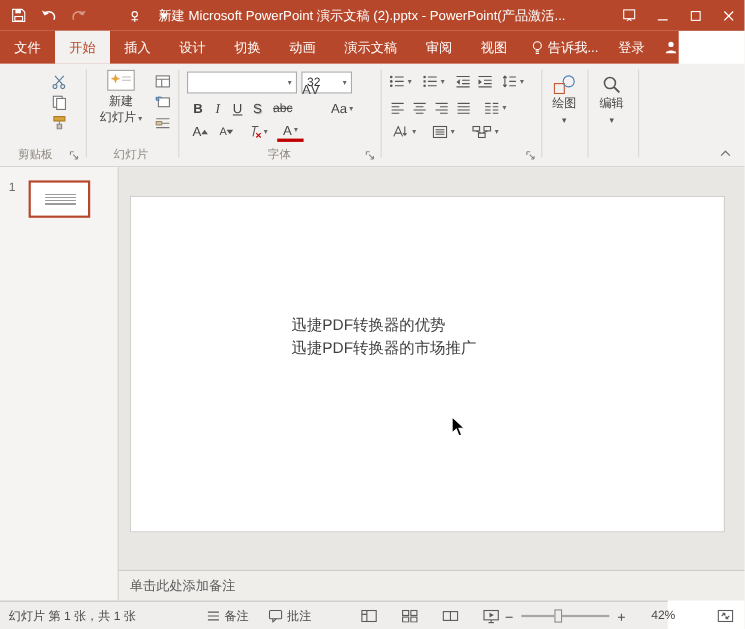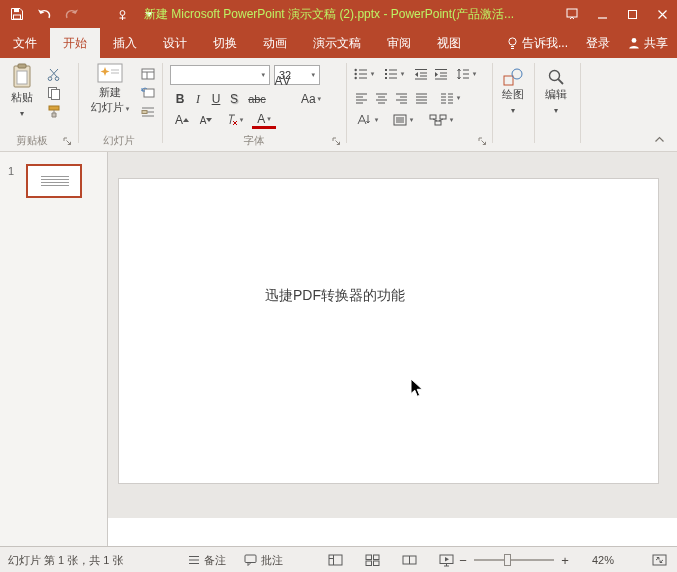--- a/index.html
+++ b/index.html
@@ -11,26 +11,26 @@
   body{width:677px;height:572px;overflow:hidden;background:#fff;
        font-family:"Liberation Sans","DejaVu Sans",sans-serif;font-size:12px;color:#333}
   .app{position:relative;width:677px;height:572px}
   svg{display:block}
 
   
   .titlebar{position:absolute;left:0;top:0;width:677px;height:28px;background:var(--red)}
   .qat{position:absolute;left:8px;top:0;height:28px;display:flex;align-items:center;gap:9px}
   .qbtn{width:18px;height:20px;display:flex;align-items:center;justify-content:center;cursor:default}
   .qbtn.dim{opacity:.45}
-  .title{position:absolute;left:144px;top:0;height:28px;line-height:28px;color:#bef264;font-size:12px;white-space:nowrap;max-width:400px;overflow:hidden}
+  .title{position:absolute;left:144px;top:0;height:28px;line-height:28px;color:#ffffff;font-size:12px;white-space:nowrap;max-width:400px;overflow:hidden}
   .winctl{position:absolute;right:0;top:0;height:28px;display:flex}
   .wbtn{width:30px;height:28px;display:flex;align-items:center;justify-content:center}
 
   
-  .tabrow{position:absolute;left:0;top:28px;width:677px;height:30px;background:var(--red);display:flex;align-items:flex-start;color:#fff}
+  .tabrow{position:absolute;left:0;top:28px;width:617px;height:30px;background:var(--red);display:flex;align-items:flex-start;color:#fff}
   .tab{padding:0 13px;line-height:30px;font-size:12px;white-space:nowrap}
   .tab.active{background:var(--ribbon);color:var(--red)}
   .tabspacer{flex:1}
   .trbtn{display:flex;align-items:center;gap:4px;padding:0 9px;height:30px;font-size:12px;white-space:nowrap}
 
   
   .ribbon{position:absolute;left:0;top:58px;width:677px;height:94px;background:var(--ribbon);border-bottom:1px solid #D5D1CC}
   .vsep{position:absolute;top:5px;height:80px;width:1px;background:#DBD7D2}
   .glabel{position:absolute;bottom:3px;font-size:10.5px;color:#8E8881;text-align:center}
   .bigbtn{position:absolute;display:flex;flex-direction:column;align-items:center;justify-content:flex-start;font-size:11px;color:#444;gap:2px;cursor:default}
@@ -59,21 +59,21 @@
   .minilines{position:absolute;left:13px;top:10px;width:28px;height:11px;
              background:repeating-linear-gradient(to bottom,#9A9A9A 0 1px,transparent 1px 3px)}
   .editor{position:absolute;left:108px;top:152px;width:569px;height:366px;background:#E9E7E4}
   .slide{position:absolute;left:10px;top:26px;width:541px;height:306px;background:#fff;border:1px solid #CFCCC9}
   .slidetext{position:absolute;left:146px;top:106px;font-size:14px;line-height:20.5px;color:#3F3F3F;cursor:text}
   .cursor{position:absolute;left:302px;top:226px;pointer-events:none}
 
   .notesbar{position:absolute;left:108px;top:518px;width:569px;height:28px;background:#F0EEEB;border-top:1px solid #CCC9C6;display:flex;align-items:center;padding-left:10px;color:#5A5A5A;font-size:12px}
 
   
-  .statusbar{position:absolute;left:0;top:546px;width:677px;height:26px;background:#F0EEEC;border-top:1px solid #C6C2BE;font-size:11px;color:#4E4A46}
+  .statusbar{position:absolute;left:0;top:546px;width:607px;height:26px;background:#F0EEEC;border-top:1px solid #C6C2BE;font-size:11px;color:#4E4A46}
   .sitem{position:absolute;top:0;height:26px;display:flex;align-items:center;gap:4px;white-space:nowrap}
   .ztrack{position:absolute;left:474px;top:12px;width:80px;height:2px;background:#A9A5A0}
   .zthumb{position:absolute;left:30px;top:-5px;width:7px;height:12px;background:#F0EEEC;border:1px solid #8E8A85}
 </style>
 </head>
 <body>
 
 <div class="app">
 
   <div class="titlebar">
@@ -164,31 +164,20 @@
             <circle cx="6" cy="3.4" r="2.4" fill="#fff"></circle>
             <path d="M1.2 11.5 c0-3.4 9.6-3.4 9.6 0 Z" fill="#fff"></path>
           </svg>
       </span>
       <span>共享</span>
     </span>
   </div>
 
   <div class="ribbon">
 
-    <div class="bigbtn" style="left:4px;top:5px;width:36px;height:68px">
-      <span>
-        <svg width="22" height="26" viewBox="0 0 22 26">
-            <rect x="3" y="3" width="16" height="21" rx="1" fill="#E9DFC9" stroke="#9A8A68"></rect>
-            <rect x="7" y="1" width="8" height="4" rx="1" fill="#B4A581" stroke="#8C7D5B"></rect>
-            <rect x="6" y="8" width="10" height="13" fill="#fff" stroke="#A9A9A9"></rect>
-          </svg>
-      </span>
-      <span class="blab">粘贴</span>
-      <span class="bigcaret"></span>
-    </div>
     <div class="sbtn" style="left:44px;top:7px;width:20px">
       <svg width="14" height="13" viewBox="0 0 14 13">
           <path d="M3.5 9 L11 1 M10 9 L3 1" stroke="#5A7A96" fill="none"></path>
           <circle cx="3" cy="10.7" r="1.8" fill="none" stroke="#5A7A96"></circle>
           <circle cx="10" cy="10.7" r="1.8" fill="none" stroke="#5A7A96"></circle>
         </svg>
     </div>
     <div class="sbtn" style="left:44px;top:26px;width:20px">
       <svg width="14" height="14" viewBox="0 0 14 14">
           <rect x="1.5" y="1.5" width="8" height="10" fill="#fff" stroke="#777"></rect>
@@ -404,30 +393,34 @@
   <div class="thumbpanel">
     <span class="snum">1</span>
     <div class="thumb">
       <div class="minilines"></div>
     </div>
   </div>
 
   <div class="editor">
     <div class="slide">
       <div class="slidetext">
-        <div>迅捷PDF转换器的功能</div>
+        <div>迅捷PDF转换器的优势</div>
+        <div>迅捷PDF转换器的市场推广</div>
       </div>
     </div>
     <div class="cursor">
       <svg width="16" height="20" viewBox="0 0 16 20">
           <path d="M1 1 L1 15.5 L4.8 12.2 L7.3 18.3 L9.7 17.3 L7.2 11.3 L12.2 11.3 Z" fill="#000" stroke="#fff" stroke-width="1"></path>
         </svg>
     </div>
   </div>
 
+  <div class="notesbar">
+    <span>单击此处添加备注</span>
+  </div>
 
   <div class="statusbar">
     <div class="sitem" style="left:8px">幻灯片 第 1 张，共 1 张</div>
 
     <div class="sitem" style="left:188px">
       <span>
         <svg width="12" height="10" viewBox="0 0 12 10">
             <path d="M1 1.5 h10 M1 5 h10 M1 8.5 h10" stroke="#5A5A5A"></path>
           </svg>
       </span>

